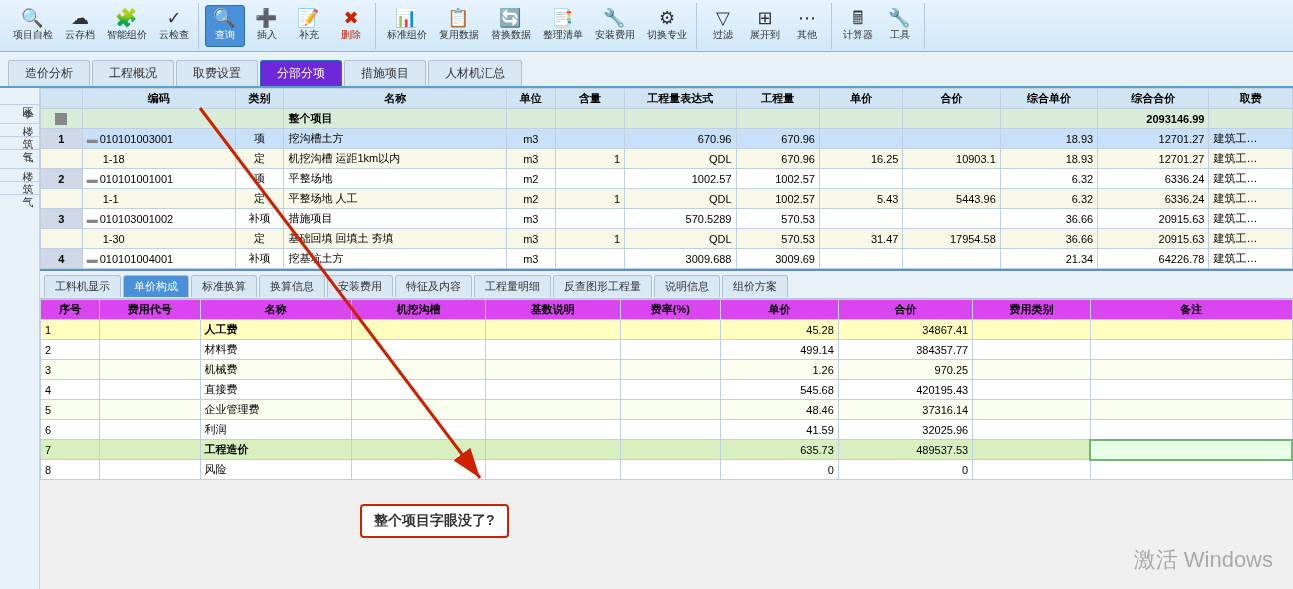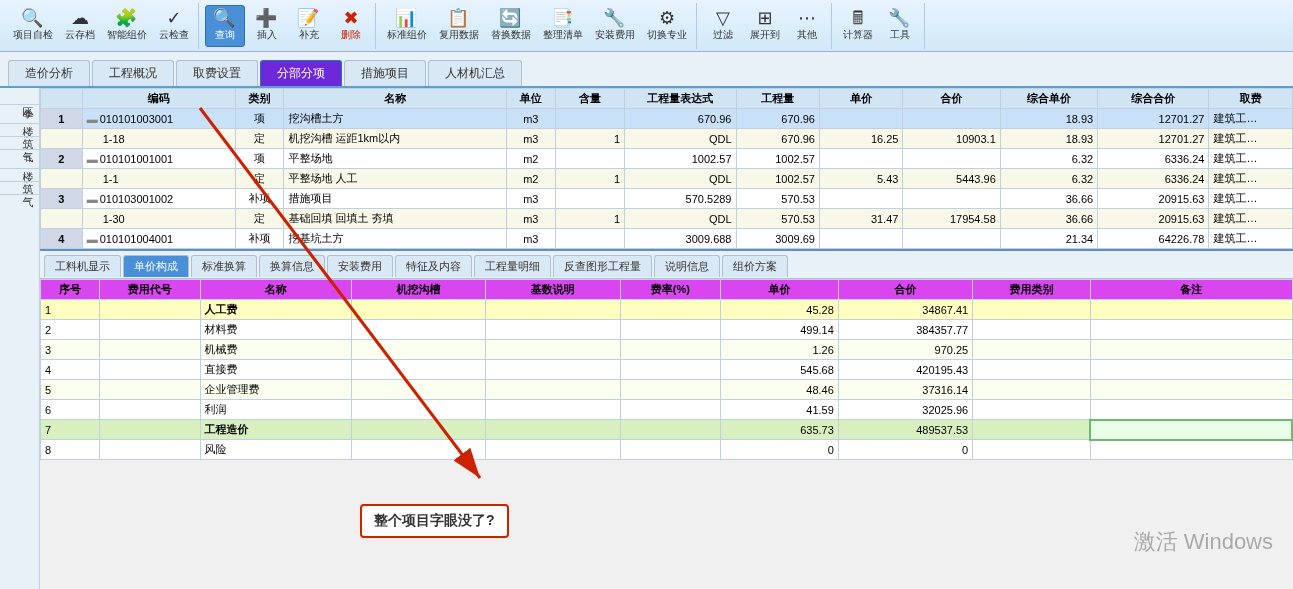--- a/index.html
+++ b/index.html
@@ -193,21 +193,21 @@
       padding: 6px 12px;
       font-size: 14px;
       font-weight: bold;
       color: #333;
       white-space: nowrap;
     }
 
     
     .watermark {
       position: fixed;
-      bottom: 32px;
+      bottom: 14px;
       right: 20px;
       font-size: 22px;
       color: rgba(0,0,0,0.3);
       z-index: 200;
     }
 
     .col-seq { width: 30px; }
     .col-code { width: 110px; }
     .col-type { width: 35px; }
     .col-name { width: 160px; }
@@ -355,20 +355,35 @@
             <th class="col-work">工程量</th>
             <th class="col-price">单价</th>
             <th class="col-total">合价</th>
             <th class="col-composite">综合单价</th>
             <th class="col-comtotal">综合合价</th>
             <th class="col-fee">取费</th>
           </tr>
         </thead>
         <tbody>
 
+          <tr class="row-section">
+            <td class="col-seq center"><span style="display:inline-block;width:12px;height:12px;background:#888;vertical-align:middle;"></span></td>
+            <td class="col-code"></td>
+            <td class="col-type"></td>
+            <td class="col-name">整个项目</td>
+            <td class="col-unit"></td>
+            <td class="col-qty"></td>
+            <td class="col-expr"></td>
+            <td class="col-work"></td>
+            <td class="col-price"></td>
+            <td class="col-total"></td>
+            <td class="col-composite number"></td>
+            <td class="col-comtotal number">2093146.99</td>
+            <td class="col-fee"></td>
+          </tr>
 
           <tr class="row-item row-highlight">
             <td class="col-seq center row-num">1</td>
             <td class="col-code"><span style="color:#888;margin-right:2px;">▬</span><span>010101003001</span></td>
             <td class="col-type center">项</td>
             <td class="col-name">挖沟槽土方</td>
             <td class="col-unit center">m3</td>
             <td class="col-qty number"></td>
             <td class="col-expr number">670.96</td>
             <td class="col-work number">670.96</td>

